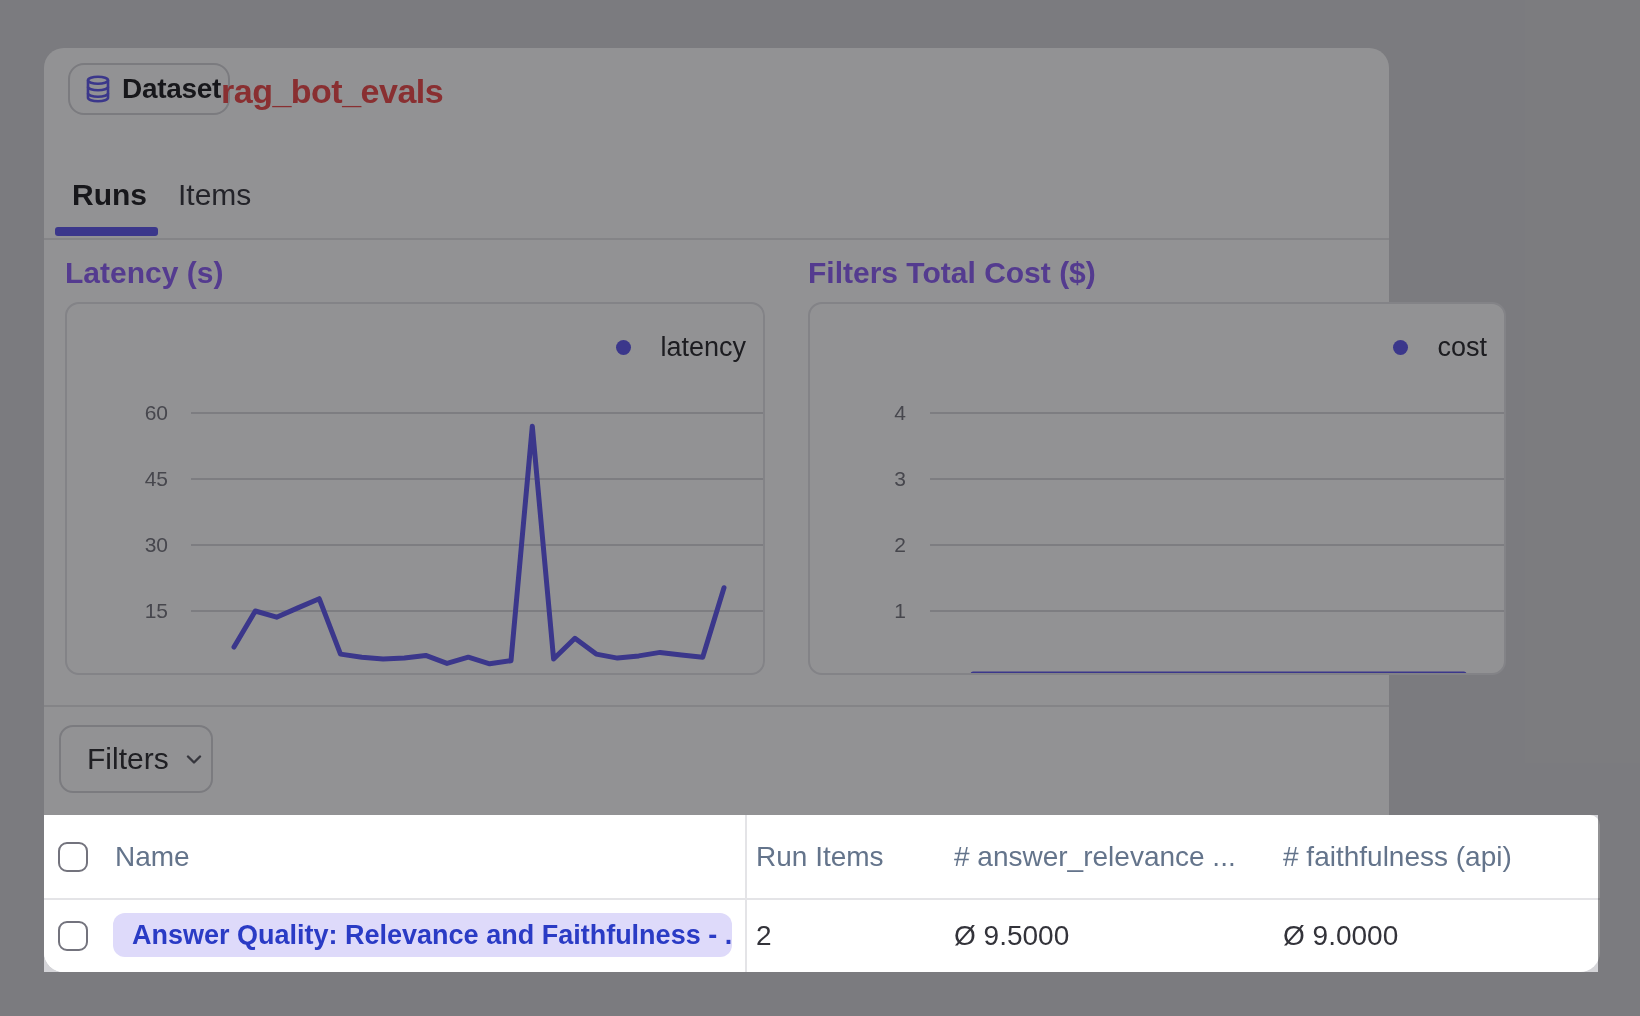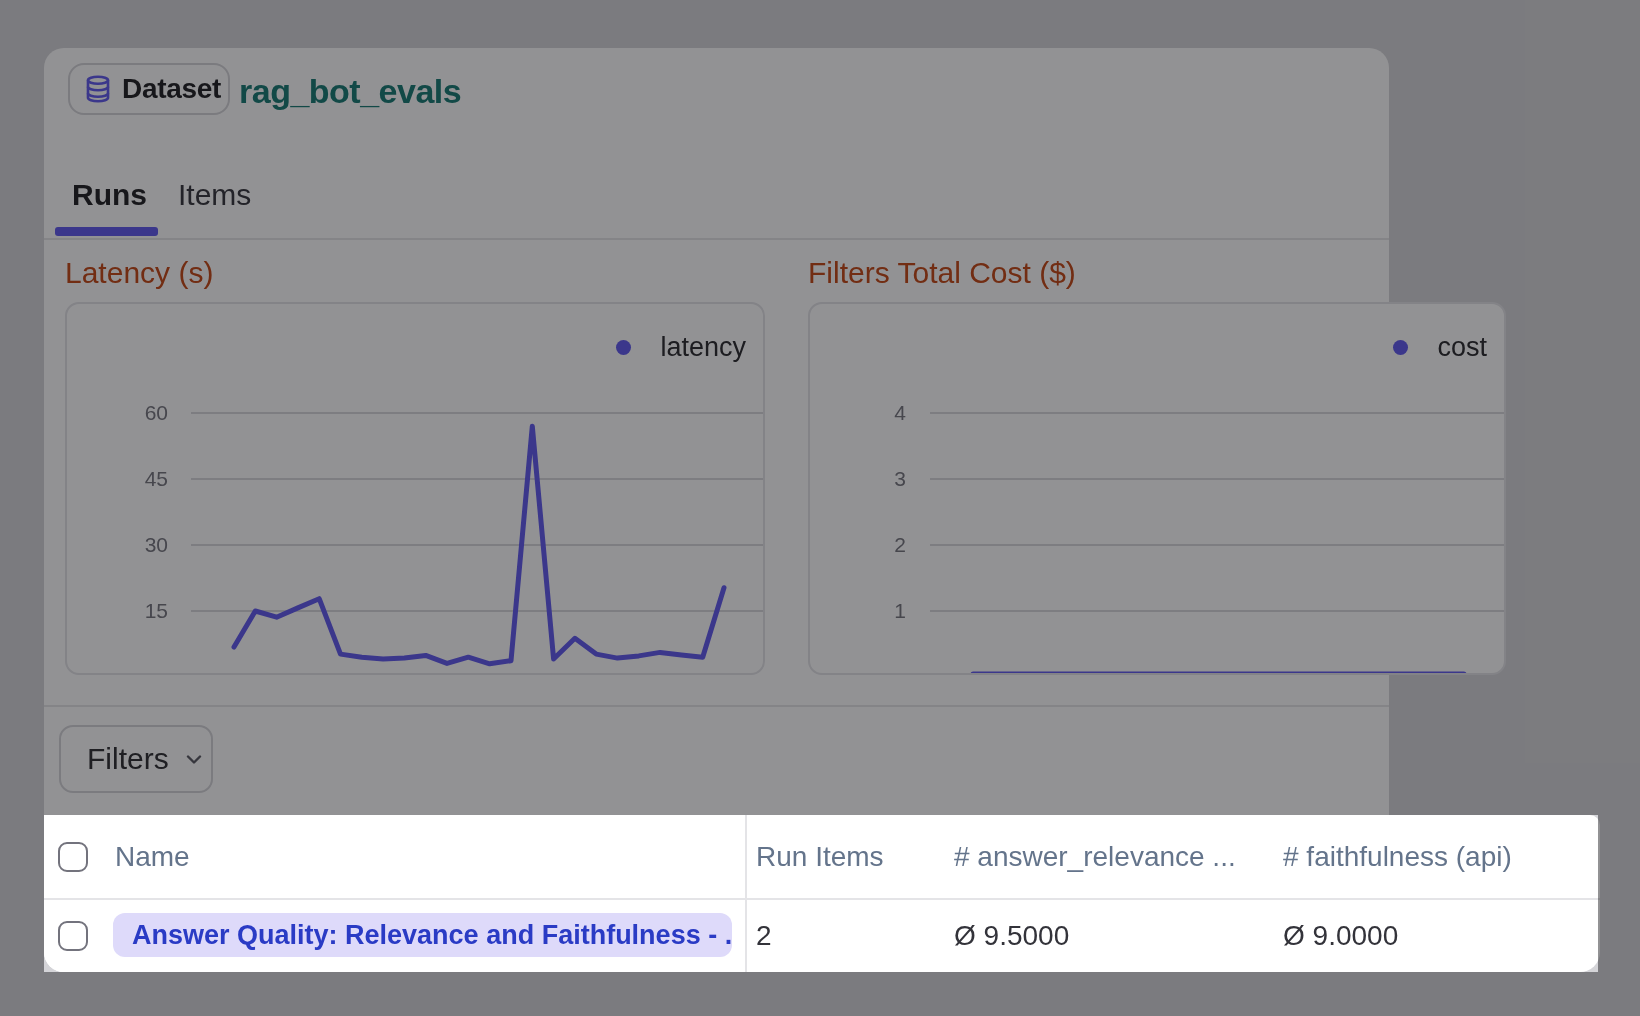--- a/index.html
+++ b/index.html
@@ -17,31 +17,31 @@
   
   .badge {
     position:absolute; left:24px; top:15px; width:162px; height:52px;
     border:2px solid #d4d4d8; border-radius:16px;
     display:flex; align-items:center; gap:9px; padding-left:13px;
     background:#fff;
   }
   .badge svg { width:30px; height:30px; flex:0 0 auto; }
   .badge-label { font-size:28px; font-weight:700; color:#18181b; letter-spacing:-0.3px; }
   .page-title {
-    position:absolute; left:195px; top:24px; font-size:34px; font-weight:700;
-    color:#0f766e; letter-spacing:-0.5px; white-space:nowrap;
+    position:absolute; left:177px; top:24px; font-size:34px; font-weight:700;
+    color:#ef4444; letter-spacing:-0.5px; white-space:nowrap;
   }
   
   .tab { position:absolute; top:130px; font-size:30px; color:#18181b; white-space:nowrap; cursor:pointer; }
   .tab-runs { left:28px; font-weight:700; }
   .tab-items { left:134px; font-weight:500; color:#2f2f35; }
   .tab-indicator { position:absolute; left:11px; top:179px; width:103px; height:9px; border-radius:3px; }
   .tabs-border { position:absolute; left:0; top:190px; width:100%; height:2px; background:#e4e4e7; }
   
-  .chart-title { position:absolute; top:208px; font-size:30px; font-weight:400; color:#c2410c; white-space:nowrap; }
+  .chart-title { position:absolute; top:208px; font-size:30px; font-weight:700; color:#8b5cf6; white-space:nowrap; }
   .chart-title-latency { left:21px; }
   .chart-title-cost { left:764px; }
   .chart-card {
     position:absolute; top:254px; height:373px;
     border:2px solid #e2e2e6; border-radius:14px; background:#fff; overflow:hidden;
   }
   .chart-card-latency { left:21px; width:700px; }
   .chart-card-cost { left:764px; width:698px; }
   .chart-canvas { position:absolute; left:0; top:0; }
   .legend {

